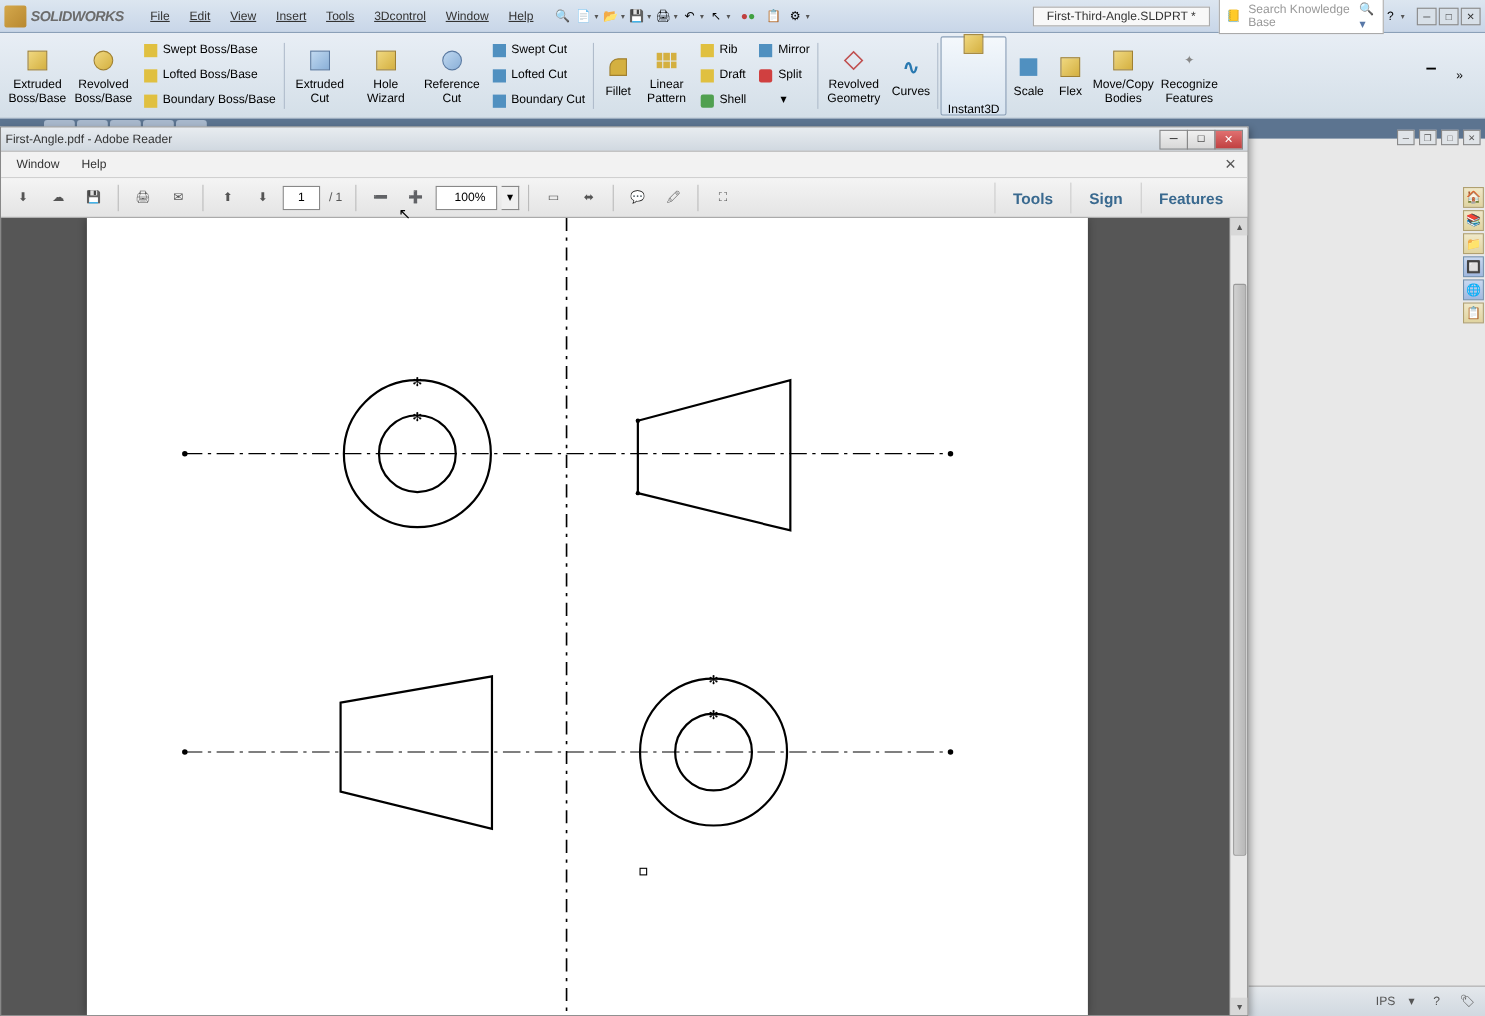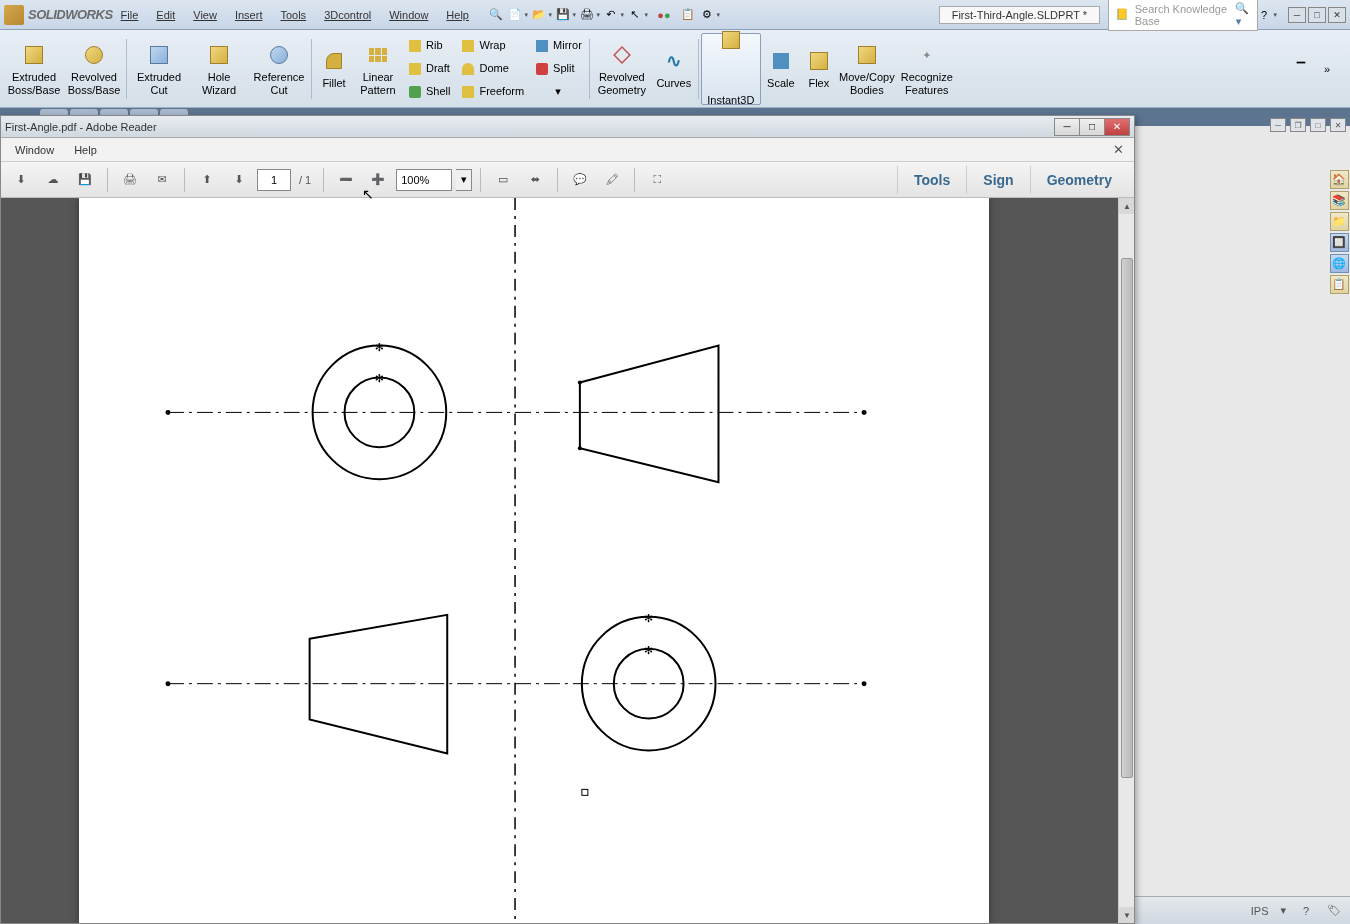--- a/index.html
+++ b/index.html
@@ -1,20 +1,20 @@
 <!DOCTYPE html>
 <html><head>
   <meta charset="utf-8">
   <style>
     * { margin: 0; padding: 0; box-sizing: border-box; font-family: "Segoe UI", Tahoma, sans-serif; font-size: 11px; }
     body { width: 1350px; height: 924px; background: #e8e8e8; overflow: hidden; position: relative; }
     
     
     .titlebar { height: 30px; background: linear-gradient(to bottom, #dce6f0, #c8d6e8); display: flex; align-items: center; padding: 0 4px; border-bottom: 1px solid #8ba0b8; }
-    .sw-logo { display: flex; align-items: center; gap: 4px; margin-right: 0; }
+    .sw-logo { display: flex; align-items: center; gap: 4px; margin-right: 16px; }
     .sw-icon { width: 20px; height: 20px; background: linear-gradient(135deg, #d4a84c, #b88830); border-radius: 2px; position: relative; }
     .sw-text { font-weight: bold; font-style: italic; color: #6b6b6b; font-size: 13px; letter-spacing: -0.5px; }
     .menubar { display: flex; gap: 2px; }
     .menu-item { padding: 4px 8px; color: #333; cursor: pointer; text-decoration: underline; }
     .title-tools { display: flex; gap: 2px; align-items: center; margin-left: 8px; }
     .tool-btn { width: 22px; height: 22px; display: flex; align-items: center; justify-content: center; border: 1px solid transparent; cursor: pointer; position: relative; }
     .tool-dd { padding-right: 10px; }
     .tool-dd::after { content: "▾"; position: absolute; right: 2px; font-size: 7px; color: #555; }
     .doc-name { margin-left: auto; padding: 2px 12px; background: #f8f8f8; border: 1px solid #aaa; color: #333; min-width: 160px; }
     .search-box { margin-left: 8px; padding: 2px 6px; background: white; border: 1px solid #aaa; color: #999; width: 150px; display: flex; align-items: center; gap: 6px; }
@@ -47,21 +47,21 @@
     
     .adobe-menu { height: 24px; background: #f2f2f2; display: flex; align-items: center; padding: 0 4px; border-bottom: 1px solid #ccc; }
     .adobe-menu-item { padding: 3px 10px; cursor: pointer; color: #333; }
     .adobe-menu-close { margin-left: auto; cursor: pointer; font-size: 13px; color: #555; padding: 2px 6px; }
     
     .adobe-toolbar { height: 36px; background: linear-gradient(to bottom, #f4f4f4, #e4e4e4); display: flex; align-items: center; padding: 0 6px; border-bottom: 1px solid #bbb; gap: 4px; }
     .adobe-tb-btn { width: 28px; height: 28px; border: 1px solid transparent; border-radius: 2px; display: flex; align-items: center; justify-content: center; cursor: pointer; color: #555; }
     .adobe-tb-sep { width: 1px; height: 24px; background: #bbb; margin: 0 4px; }
     .adobe-page-input { width: 34px; height: 22px; border: 1px solid #888; text-align: center; background: white; }
     .adobe-page-total { color: #555; padding: 0 4px; }
-    .adobe-zoom-select { width: 56px; height: 22px; border: 1px solid #888; background: white; padding: 0 4px; display: flex; align-items: center; justify-content: space-between; }
+    .adobe-zoom-select { width: 56px; height: 22px; border: 1px solid #888; background: white; padding: 0 16px; display: flex; align-items: center; justify-content: space-between; }
     .adobe-zoom-dd { width: 16px; height: 22px; border: 1px solid #888; border-left: none; background: #f0f0f0; display: flex; align-items: center; justify-content: center; cursor: pointer; }
     .adobe-right-links { margin-left: auto; display: flex; gap: 0; }
     .adobe-link { padding: 6px 16px; color: #39698f; font-size: 14px; font-weight: bold; cursor: pointer; border-left: 1px solid #ccc; }
     
     .adobe-content { position: relative; height: calc(100% - 82px); background: #565656; overflow: hidden; }
     .adobe-page { position: absolute; left: 78px; top: 0; width: 910px; height: 100%; background: white; box-shadow: 0 0 8px rgba(0,0,0,0.4); }
     .adobe-scroll { position: absolute; right: 0; top: 0; width: 16px; height: 100%; background: #e8e8e8; border-left: 1px solid #ccc; }
     .adobe-scroll-thumb { position: absolute; left: 2px; top: 60px; width: 12px; height: 520px; background: linear-gradient(to right, #d0d0d0, #b8b8b8); border: 1px solid #999; border-radius: 2px; }
     .adobe-scroll-arrow { position: absolute; left: 0; width: 16px; height: 16px; background: #d8d8d8; display: flex; align-items: center; justify-content: center; font-size: 8px; color: #555; }
     
@@ -148,38 +148,78 @@
         <div class="ico-cube"></div>
       </div>
     <span>Extruded Boss/Base</span>
   </div>
   <div class="ribbon-big">
     <div class="icon">
         <div class="ico-cube" style="border-radius:50%;"></div>
       </div>
     <span>Revolved Boss/Base</span>
   </div>
+  <div class="ribbon-col">
+    <div class="ribbon-small">
+        <div class="sm-icon">
+          <div class="ico-yel"></div>
+        </div>
+        <span>Swept Boss/Base</span>
+      </div>
+    <div class="ribbon-small">
+        <div class="sm-icon">
+          <div class="ico-yel"></div>
+        </div>
+        <span>Lofted Boss/Base</span>
+      </div>
+    <div class="ribbon-small">
+        <div class="sm-icon">
+          <div class="ico-yel"></div>
+        </div>
+        <span>Boundary Boss/Base</span>
+      </div>
+  </div>
   <div class="ribbon-sep"></div>
   <div class="ribbon-big">
     <div class="icon">
         <div class="ico-cut"></div>
       </div>
     <span>Extruded Cut</span>
   </div>
   <div class="ribbon-big">
     <div class="icon">
         <div class="ico-cube"></div>
       </div>
     <span>Hole Wizard</span>
   </div>
   <div class="ribbon-big">
     <div class="icon">
         <div class="ico-cut" style="border-radius:50%;"></div>
       </div>
     <span>Reference Cut</span>
+  </div>
+  <div class="ribbon-col">
+    <div class="ribbon-small">
+        <div class="sm-icon">
+          <div class="ico-blu"></div>
+        </div>
+        <span>Swept Cut</span>
+      </div>
+    <div class="ribbon-small">
+        <div class="sm-icon">
+          <div class="ico-blu"></div>
+        </div>
+        <span>Lofted Cut</span>
+      </div>
+    <div class="ribbon-small">
+        <div class="sm-icon">
+          <div class="ico-blu"></div>
+        </div>
+        <span>Boundary Cut</span>
+      </div>
   </div>
   <div class="ribbon-sep"></div>
   <div class="ribbon-big" style="width:40px;">
     <div class="icon">
         <div class="ico-fillet"></div>
       </div>
     <span>Fillet</span>
   </div>
   <div class="ribbon-big" style="width:48px;">
     <div class="icon">
@@ -205,40 +245,20 @@
         <div class="sm-icon">
           <div class="ico-yel"></div>
         </div>
         <span>Draft</span>
       </div>
     <div class="ribbon-small">
         <div class="sm-icon">
           <div class="ico-grn"></div>
         </div>
         <span>Shell</span>
-      </div>
-  </div>
-  <div class="ribbon-col">
-    <div class="ribbon-small">
-        <div class="sm-icon">
-          <div class="ico-yel"></div>
-        </div>
-        <span>Wrap</span>
-      </div>
-    <div class="ribbon-small">
-        <div class="sm-icon">
-          <div class="ico-yel" style="border-radius:50% 50% 0 0;"></div>
-        </div>
-        <span>Dome</span>
-      </div>
-    <div class="ribbon-small">
-        <div class="sm-icon">
-          <div class="ico-yel"></div>
-        </div>
-        <span>Freeform</span>
       </div>
   </div>
   <div class="ribbon-col">
     <div class="ribbon-small">
         <div class="sm-icon">
           <div class="ico-blu"></div>
         </div>
         <span>Mirror</span>
       </div>
     <div class="ribbon-small">
@@ -360,21 +380,21 @@
     <div class="adobe-tb-btn">▭</div>
     <div class="adobe-tb-btn">⬌</div>
     <div class="adobe-tb-sep"></div>
     <div class="adobe-tb-btn">💬</div>
     <div class="adobe-tb-btn">🖍</div>
     <div class="adobe-tb-sep"></div>
     <div class="adobe-tb-btn">⛶</div>
     <div class="adobe-right-links">
       <div class="adobe-link">Tools</div>
       <div class="adobe-link">Sign</div>
-      <div class="adobe-link">Geometry</div>
+      <div class="adobe-link">Features</div>
     </div>
   </div>
   <div class="adobe-content">
     <div class="adobe-page">
       <svg class="drawing-svg" viewBox="0 0 910 727">
 
         <line x1="436" y1="0" x2="436" y2="727" stroke="black" stroke-width="1.5" stroke-dasharray="12,6,3,6"></line>
 
         <circle cx="88" cy="215" r="2.5" fill="black"></circle>
         <line x1="88" y1="215" x2="786" y2="215" stroke="black" stroke-width="1" stroke-dasharray="16,5,3,5"></line>

